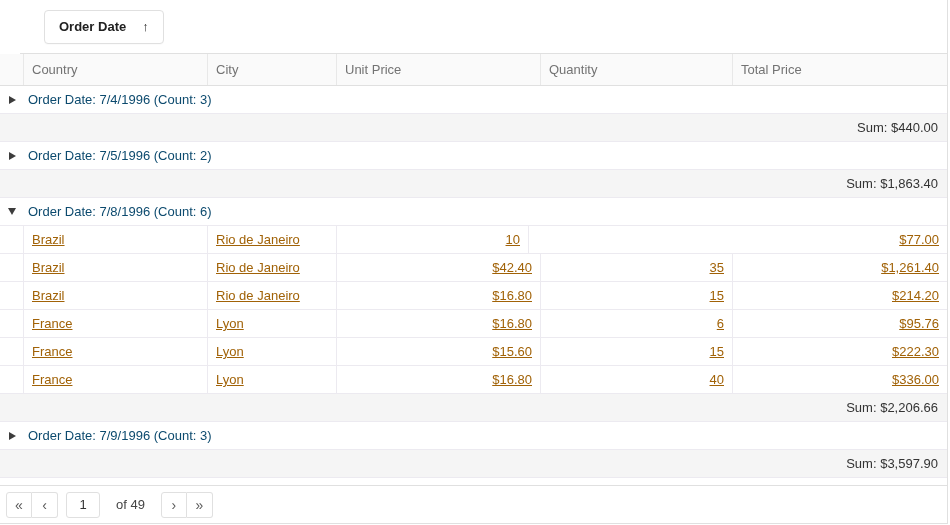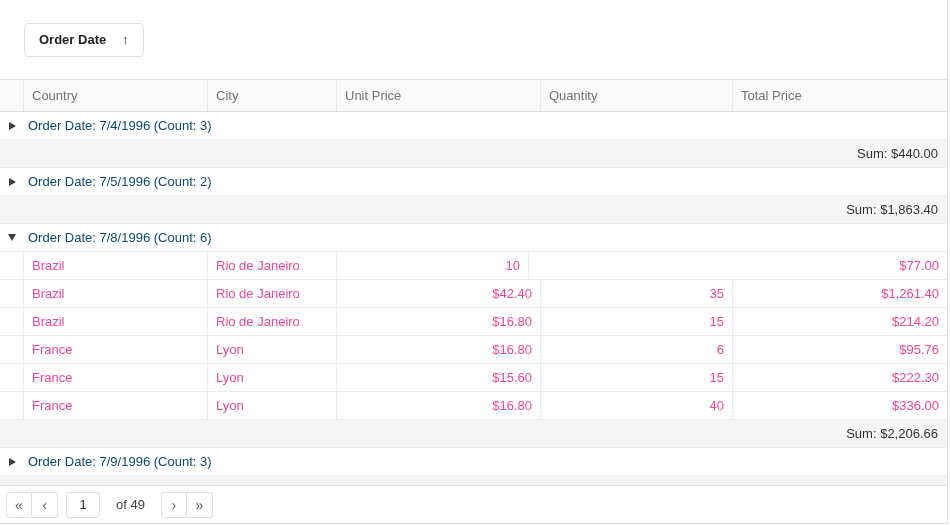--- a/index.html
+++ b/index.html
@@ -18,27 +18,28 @@
     height: 524px;
     border: 1px solid #e0e0e0;
     border-top: none;
     border-left: none;
     background: #fff;
     display: flex;
     flex-direction: column;
   }
   
   .group-panel {
-    height: 80px;
+    height: 54px;
     border-bottom: 1px solid #e0e0e0;
     display: flex;
     align-items: center;
     padding-left: 24px;
     background: #ffffff;
     flex: none;
+    margin-left: 20px;
   }
   .group-chip {
     display: inline-flex;
     align-items: center;
     gap: 16px;
     height: 34px;
     padding: 0 14px;
     border: 1px solid #e0e0e0;
     border-radius: 4px;
     background: #ffffff;
@@ -93,24 +94,25 @@
     display: flex;
     height: 28px;
     border-bottom: 1px solid #eceaf0;
     background: #ffffff;
   }
   .row .cell {
     display: flex;
     align-items: center;
     padding: 0 8px;
     font-size: 13px;
-    color: #ec4899;
+    color: #a16207;
     border-right: 1px solid #eceaf0;
     white-space: nowrap;
     overflow: hidden;
+    text-decoration: underline;
   }
   .row .cell.num { justify-content: flex-end; }
   .row .cell.last { border-right: none; }
   .row .cell.indent { border-right: 1px solid #eceaf0; }
 
   
   .grouprow {
     display: flex;
     height: 28px;
     align-items: center;

